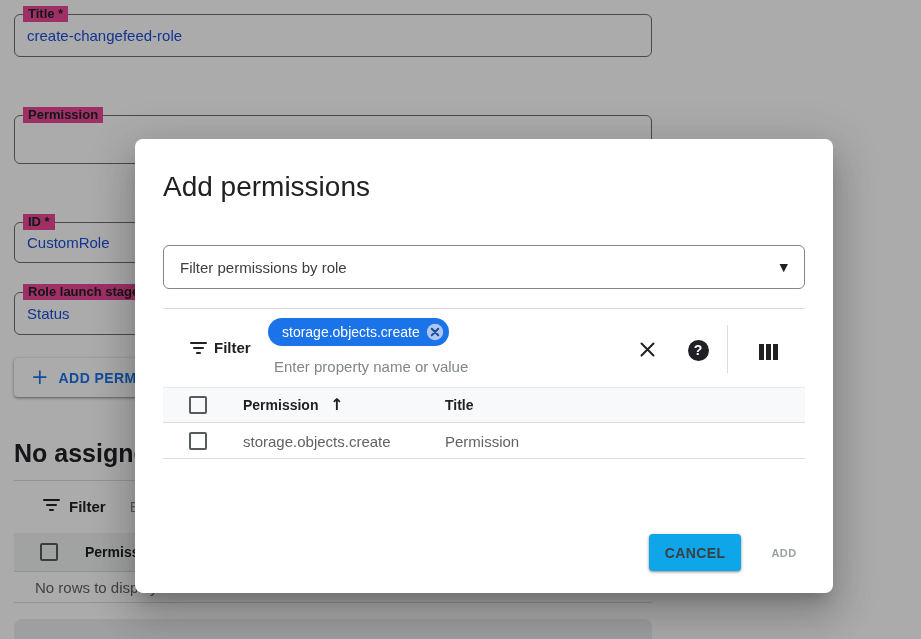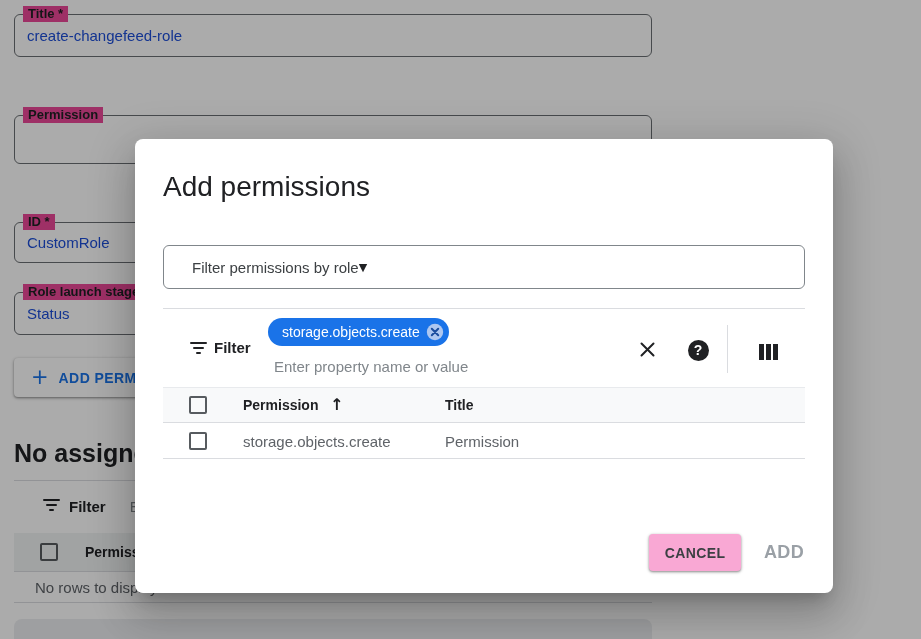--- a/index.html
+++ b/index.html
@@ -42,21 +42,21 @@
   
   .scrim { position:absolute; inset:0; background:rgba(0,0,0,0.33); }
 
   
   .modal { position:absolute; left:135px; top:139px; width:698px; height:454px; background:#fff;
            border-radius:8px;
            box-shadow:0 11px 15px -7px rgba(0,0,0,.2), 0 24px 38px 3px rgba(0,0,0,.14), 0 9px 46px 8px rgba(0,0,0,.12); }
   .m-title { position:absolute; left:28px; top:32px; font-size:28px; font-weight:400; color:#202124; }
   .m-select { position:absolute; left:28px; top:106px; width:642px; height:44px;
               border:1px solid #80868b; border-radius:6px; display:flex; align-items:center;
-              justify-content:flex-start; padding:0 28px; cursor:pointer; }
+              justify-content:space-between; padding:0 16px; cursor:pointer; }
   .m-select .ph { font-size:15px; color:#3c4043; }
   .m-select .caret { font-size:11px; color:#202124; font-family:"DejaVu Sans", sans-serif; }
   .m-div1 { position:absolute; left:28px; top:169px; width:642px; height:1px; background:#dadce0; }
   .m-filter-icon { position:absolute; left:55px; top:203px; }
   .m-filter-label { position:absolute; left:79px; top:200px; font-size:15px; font-weight:700; color:#202124; }
   .chip { position:absolute; left:133px; top:179px; height:28px; background:#1a73e8; border-radius:14px;
           display:flex; align-items:center; padding:0 5px 0 14px; cursor:pointer; }
   .chip .chip-label { color:#fff; font-size:14px; margin-right:6px; white-space:nowrap; }
   .m-filter-input { position:absolute; left:139px; top:216px; width:360px; height:22px; border:none;
                     outline:none; font-size:15px; color:#202124; background:transparent;
@@ -71,26 +71,26 @@
   .m-thead { position:absolute; left:28px; top:248px; width:642px; height:36px; background:#f8f9fa;
              border-top:1px solid #e8eaed; border-bottom:1px solid #dadce0; }
   .m-thead .checkbox, .m-trow .checkbox { position:absolute; left:26px; top:8px; }
   .m-thead .th-perm { position:absolute; left:80px; top:9px; font-size:14px; font-weight:700; color:#202124; }
   .m-thead .sort { position:absolute; left:167px; top:7px; font-size:16px; font-weight:700; color:#202124;
                    font-family:"DejaVu Sans", sans-serif; }
   .m-thead .th-status { position:absolute; left:282px; top:9px; font-size:14px; font-weight:700; color:#202124; }
   .m-trow { position:absolute; left:28px; top:285px; width:642px; height:35px; border-bottom:1px solid #dadce0; }
   .m-trow .cell-perm { position:absolute; left:80px; top:9px; font-size:15px; color:#5f6368; }
   .m-trow .cell-status { position:absolute; left:282px; top:9px; font-size:15px; color:#5f6368; }
-  .btn-cancel { position:absolute; left:514px; top:395px; width:92px; height:37px; background:#f9a8d4;
+  .btn-cancel { position:absolute; left:514px; top:395px; width:92px; height:37px; background:#0ea5e9;
                 border:none; border-radius:4px; font-size:14px; font-weight:700; letter-spacing:.4px;
                 color:#3c4043; cursor:pointer; font-family:"Liberation Sans", sans-serif;
                 box-shadow:0 1px 2px rgba(0,0,0,.3), 0 1px 3px 1px rgba(0,0,0,.15); }
   .btn-add { position:absolute; left:617px; top:395px; width:64px; height:37px; background:transparent;
-             border:none; font-size:18px; font-weight:700; letter-spacing:.4px; color:#9aa0a6;
+             border:none; font-size:11px; font-weight:700; letter-spacing:.4px; color:#9aa0a6;
              font-family:"Liberation Sans", sans-serif; }
 </style>
 </head>
 <body>
 
 <div class="stage">
 
   <div class="bg">
 
     <div class="field" style="top:14px; height:43px;">

